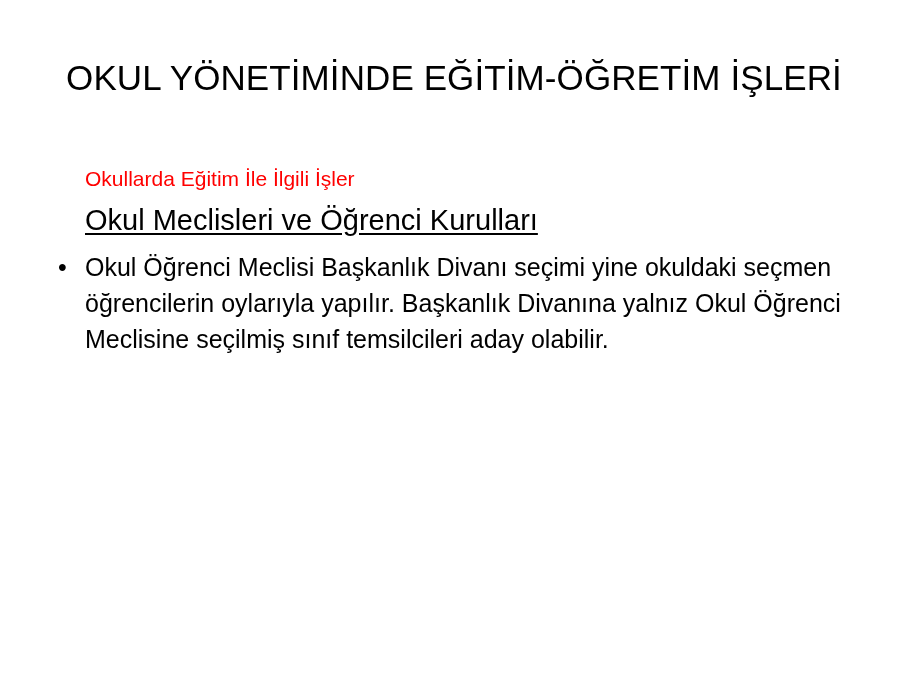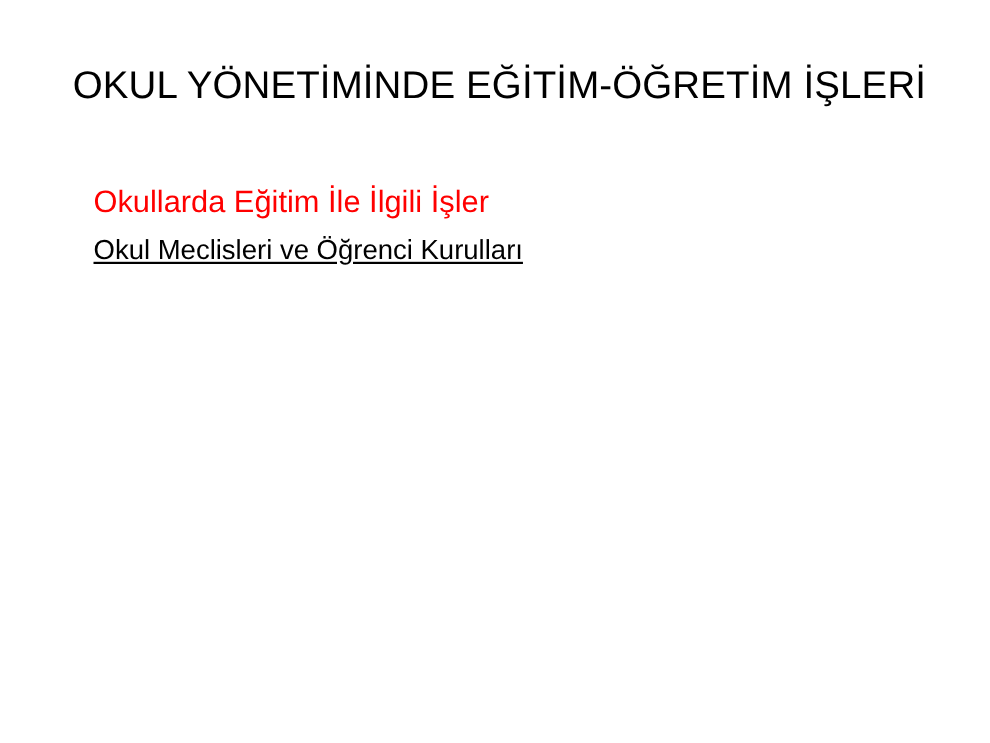--- a/index.html
+++ b/index.html
@@ -34,28 +34,28 @@
     white-space: nowrap;
   }
   .body-block {
     position: absolute;
     left: 50px;
     top: 165px;
     width: 810px;
   }
   .subhead-red {
     color: #ff0000;
-    font-size: 28px;
+    font-size: 21px;
     line-height: 1.35;
     margin-left: 35px;
     margin-bottom: 8px;
   }
   .subhead-underline {
     color: #000000;
-    font-size: 25px;
+    font-size: 29px;
     line-height: 1.35;
     margin-left: 35px;
     margin-bottom: 10px;
     text-decoration: underline;
     text-underline-offset: 3px;
   }
   ul.bullets {
     list-style: none;
     margin: 0;
     padding: 0;
@@ -88,16 +88,19 @@
 
   <div class="slide-title">OKUL YÖNETİMİNDE EĞİTİM-ÖĞRETİM İŞLERİ</div>
 
   <div class="body-block">
 
     <div class="subhead-red">Okullarda Eğitim İle İlgili İşler</div>
 
     <div class="subhead-underline">Okul Meclisleri ve Öğrenci Kurulları</div>
 
     <ul class="bullets">
+      <li>
+        <span class="li-text">Okul Öğrenci Meclisi Başkanlık Divanı seçimi yine okuldaki seçmen öğrencilerin oylarıyla yapılır. Başkanlık Divanına yalnız Okul Öğrenci Meclisine seçilmiş sınıf temsilcileri aday olabilir.</span>
+      </li>
     </ul>
 
   </div>
 </div>
 
 </body></html>

